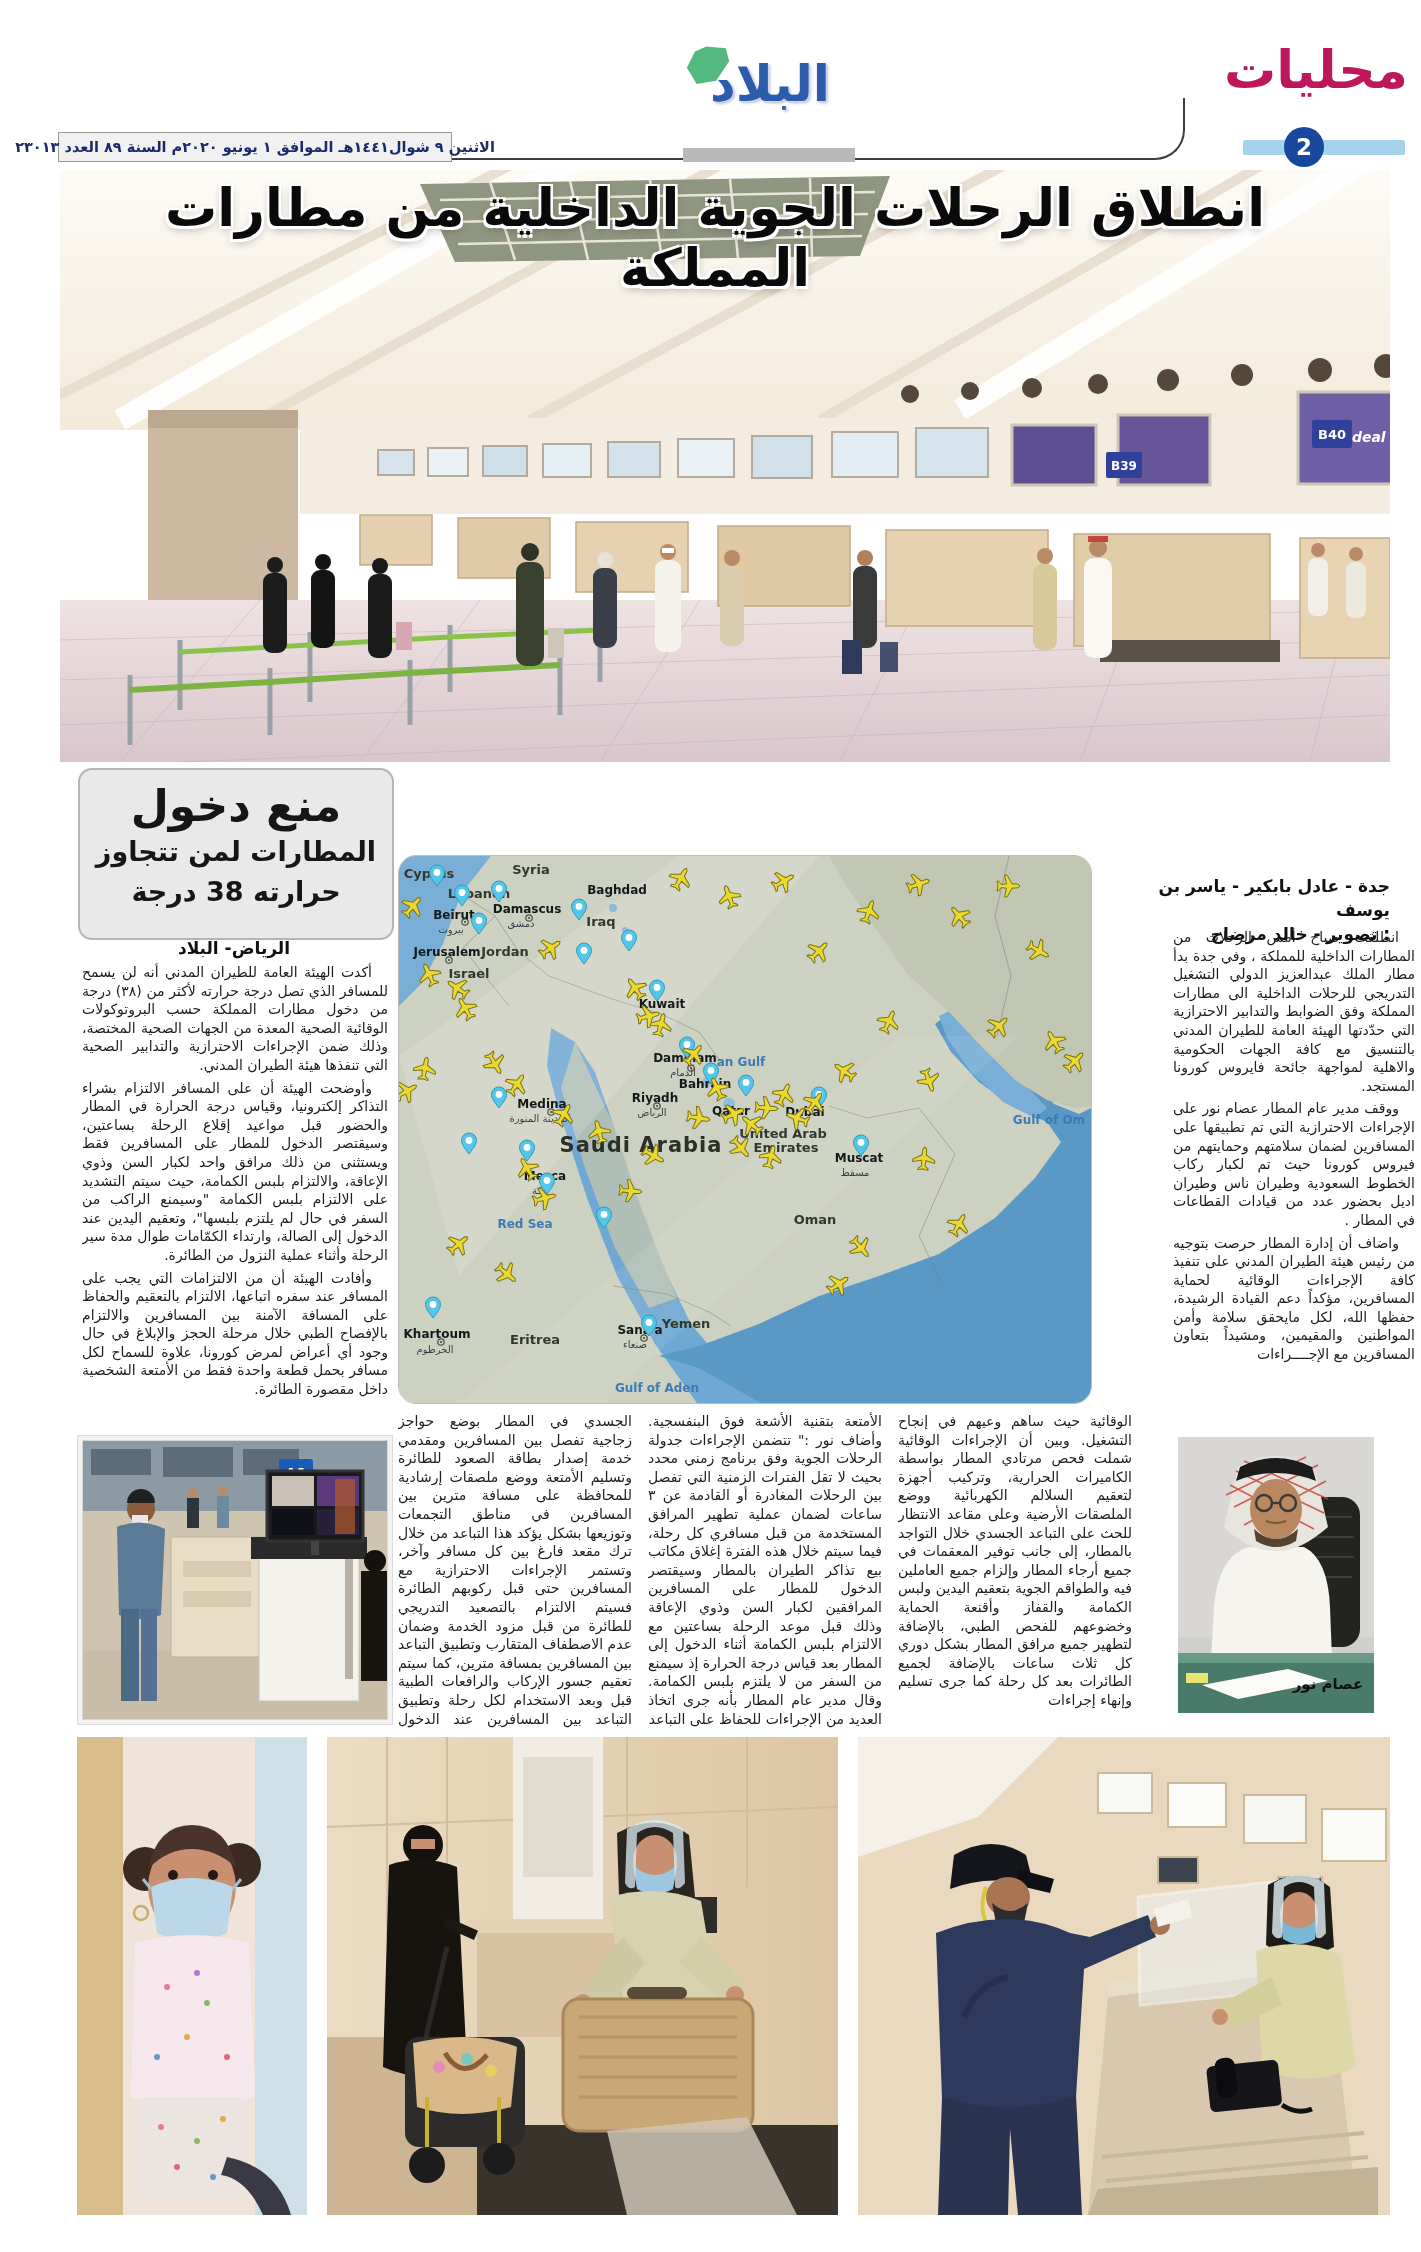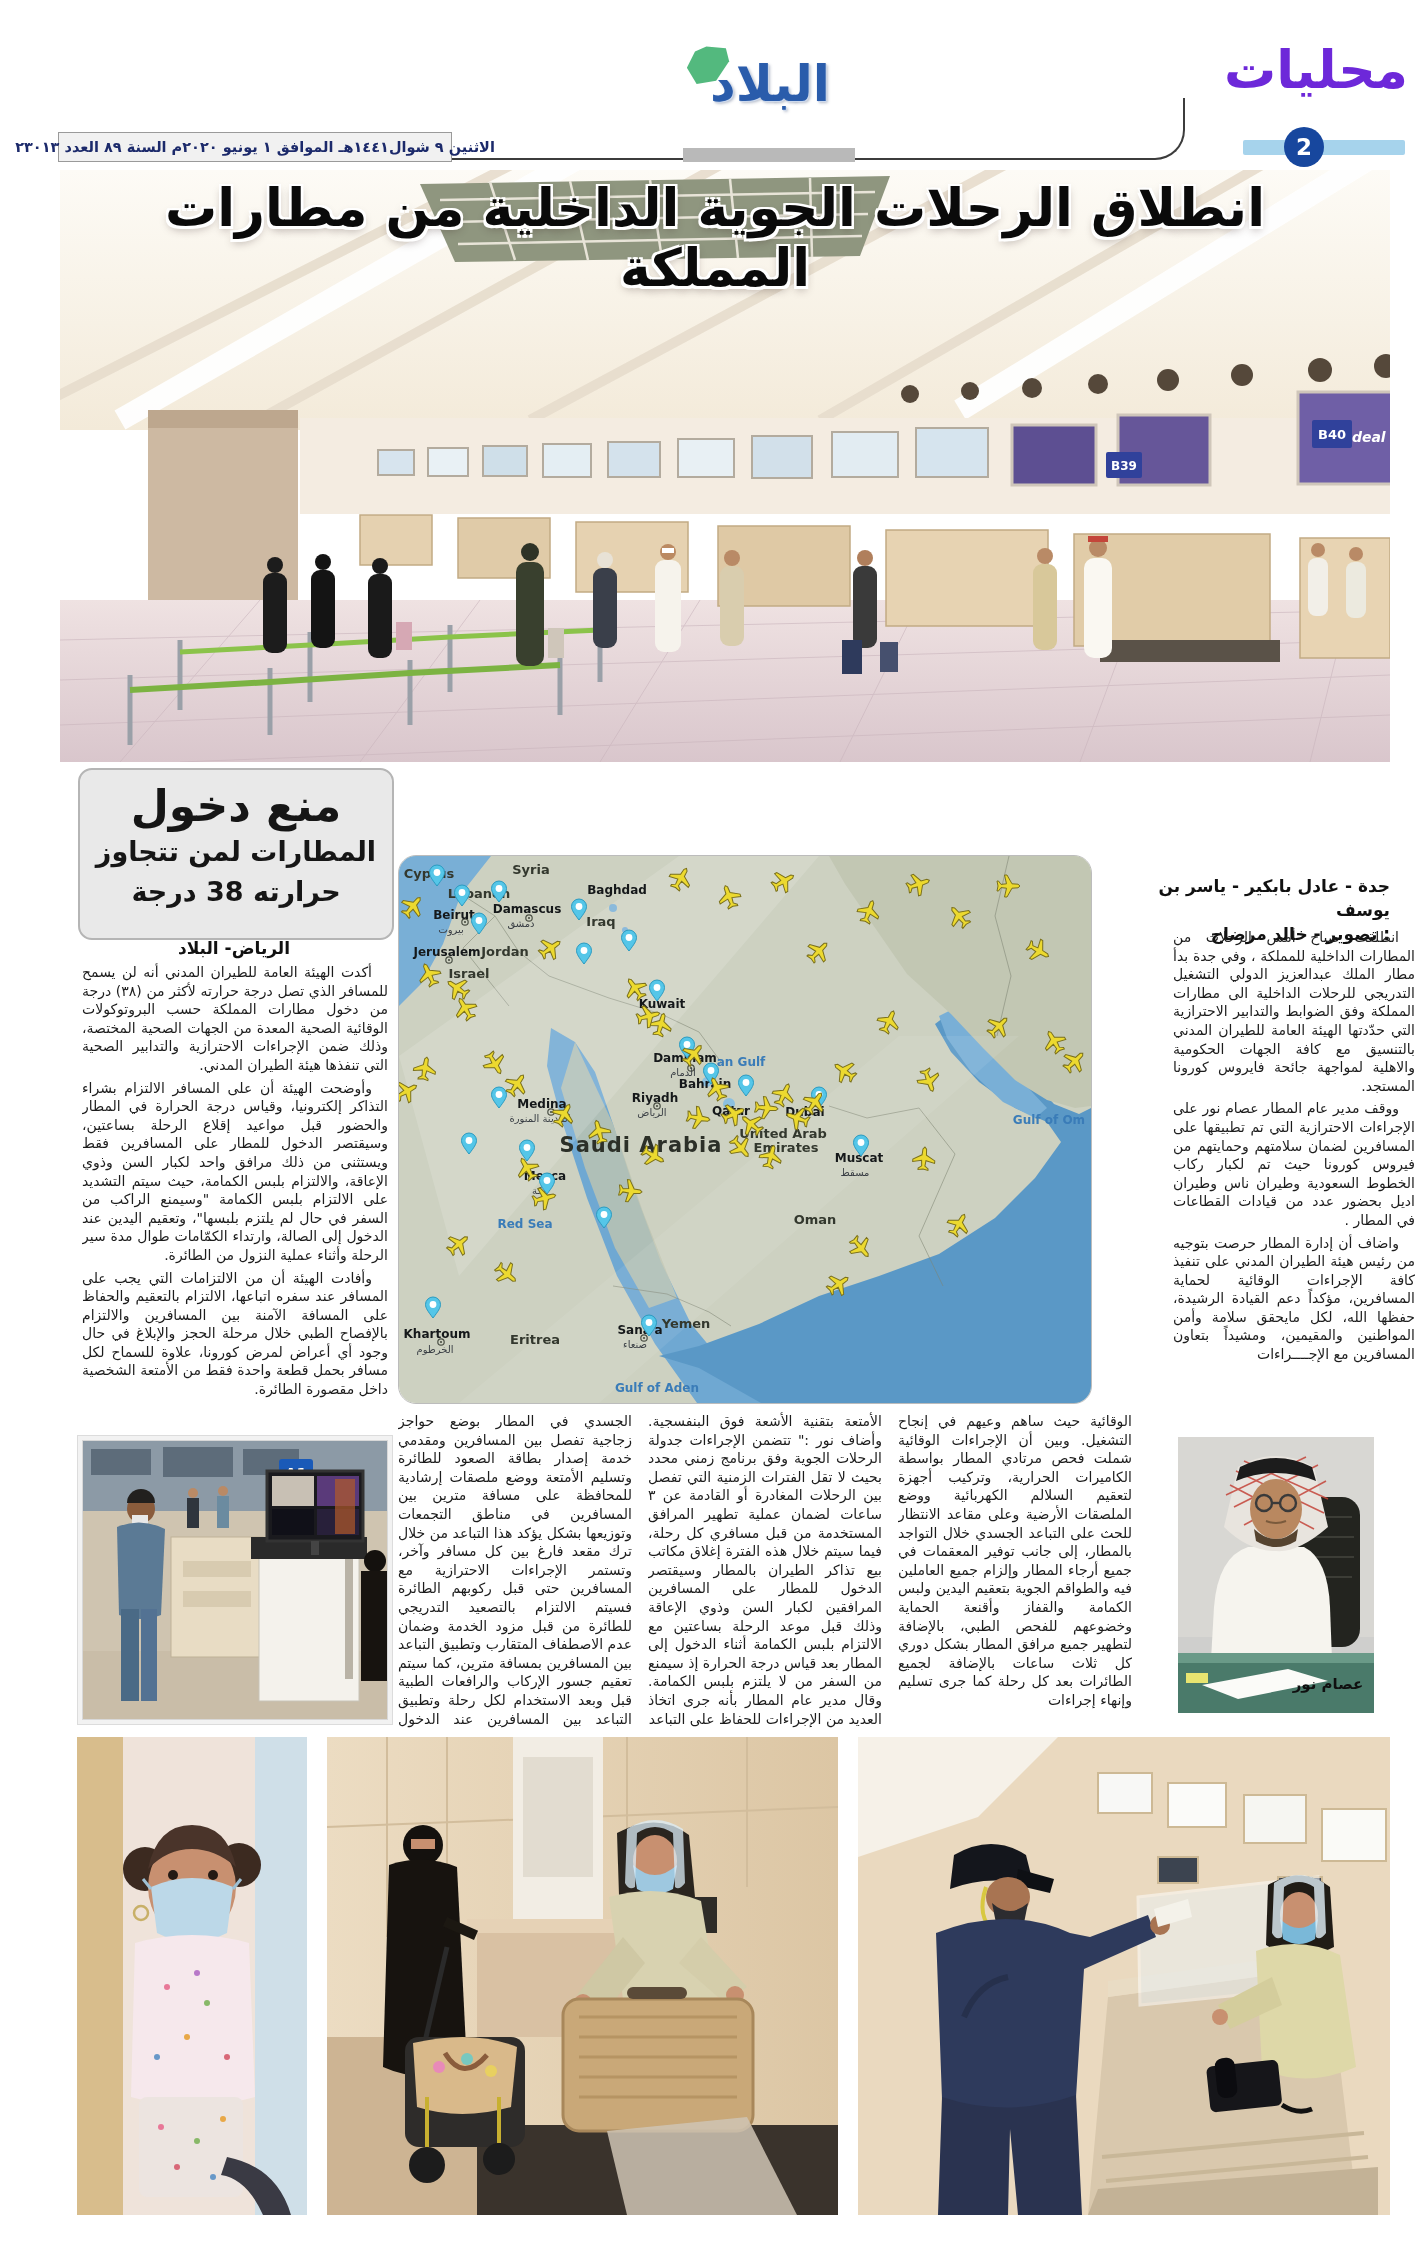--- a/index.html
+++ b/index.html
@@ -2,21 +2,21 @@
 <html lang="ar"><head>
 <meta charset="utf-8">
 <style>
   html,body{margin:0;padding:0;background:#ffffff;}
   body{width:1421px;height:2252px;position:relative;font-family:"DejaVu Sans",sans-serif;overflow:hidden;}
   .abs{position:absolute;}
   .rtl{direction:rtl;}
   
   .masthead-title{font-size:50px;font-weight:bold;color:#2a5cab;
     text-shadow:1px 1px 0 #cdd9ec,2px 2px 3px rgba(40,60,100,.35);letter-spacing:-1px;}
-  .section-label{font-size:52px;font-weight:bold;color:#6d28d9;}
+  .section-label{font-size:52px;font-weight:bold;color:#be185d;}
   .section-bar{background:#a6d3ec;height:15px;border-radius:2px;}
   .page-circle{width:40px;height:40px;border-radius:50%;background:#17479e;color:#fff;
     font-size:23px;font-weight:bold;display:flex;align-items:center;justify-content:center;}
   .header-frame{border-bottom:2px solid #3c3c3c;border-right:2px solid #3c3c3c;border-bottom-right-radius:30px;}
   .date-box{background:#f1f1f1;border:1px solid #9a9a9a;display:flex;align-items:center;justify-content:center;}
   .date-box .bar{width:5px;height:22px;background:#2b3990;}
   .date-text{font-size:14.5px;font-weight:bold;color:#1c2a6b;padding:0 10px;direction:rtl;white-space:nowrap;}
   .logo-tab{background:#b9b9b9;}
   
   .main-headline{font-size:52px;font-weight:bold;color:#0a0a0a;text-align:center;direction:rtl;

